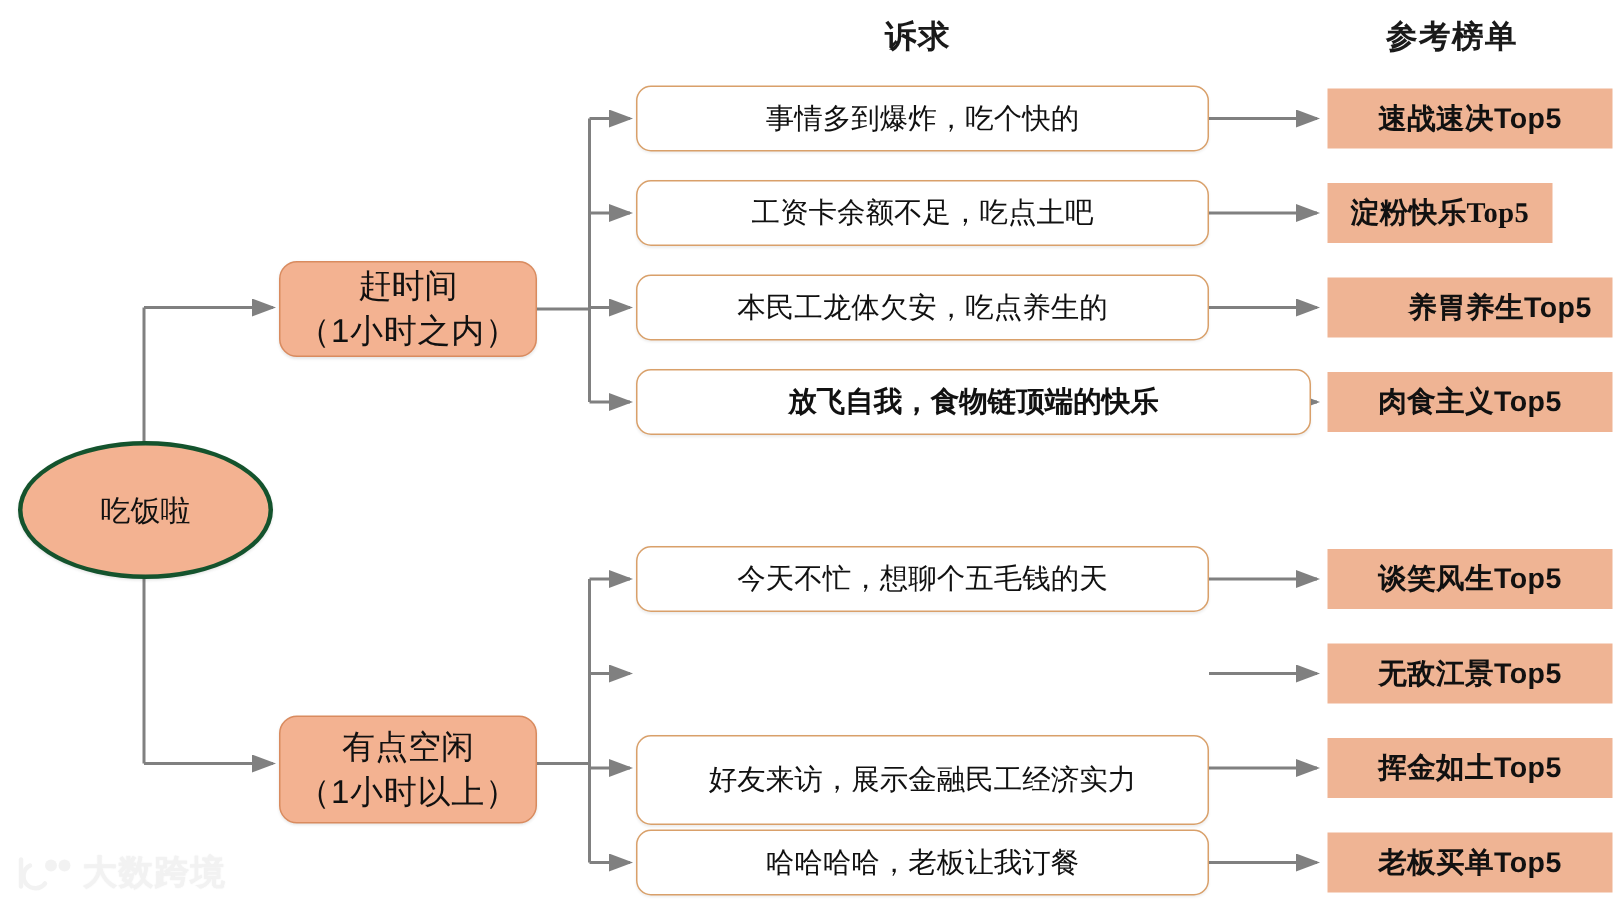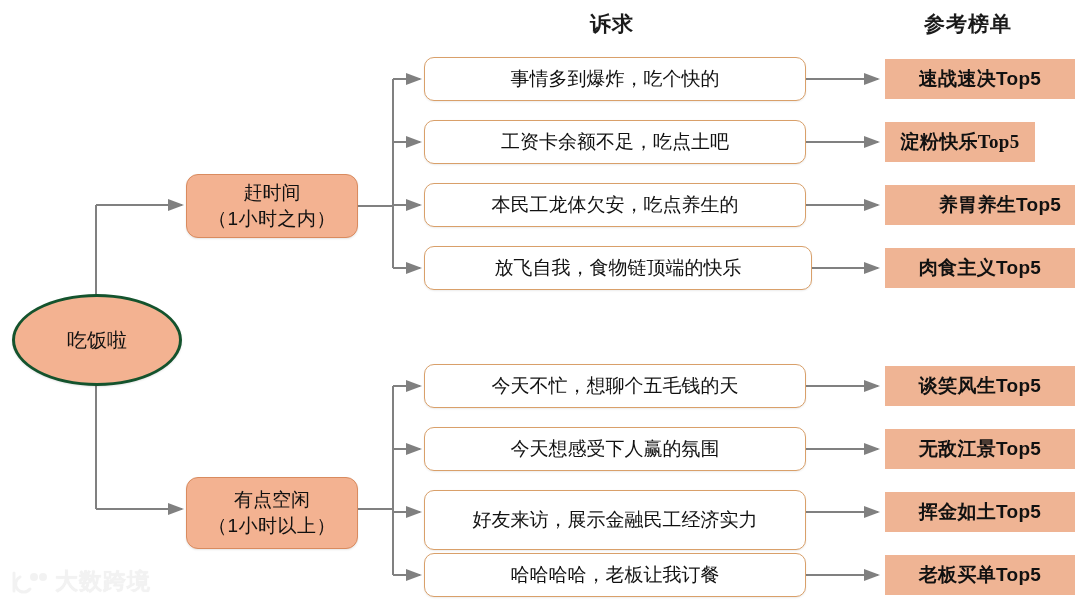--- a/index.html
+++ b/index.html
@@ -56,21 +56,21 @@
   .stage-node {
     position: absolute;
     display: flex;
     flex-direction: column;
     align-items: center;
     justify-content: center;
     background: #F3B291;
     border: 1px solid #D98B5F;
     border-radius: 12px;
     box-sizing: border-box;
-    font-size: 19px;
+    font-size: 22px;
     color: #111111;
     line-height: 1.35;
     box-shadow: 0 1px 2px rgba(0,0,0,0.10);
   }
   .stage-node .line2 {
     letter-spacing: 0.5px;
   }
   
   .need-box {
     position: absolute;
@@ -183,42 +183,39 @@
 
   <div class="need-box" style="left:424px; top:57px; width:382px; height:44px;">
     <span>事情多到爆炸，吃个快的</span>
   </div>
   <div class="need-box" style="left:424px; top:120px; width:382px; height:44px;">
     <span>工资卡余额不足，吃点土吧</span>
   </div>
   <div class="need-box" style="left:424px; top:183px; width:382px; height:44px;">
     <span>本民工龙体欠安，吃点养生的</span>
   </div>
-  <div class="need-box" style="left:424px; top:246px; width:388px; height:44px;">
+  <div class="need-box" style="left:424px; top:246px; width:450px; height:44px;font-weight:bold;">
     <span>放飞自我，食物链顶端的快乐</span>
   </div>
 
   <div class="rank-badge" style="left:885px; top:59px; width:190px; height:40px;">
     <span>速战速决Top5</span>
   </div>
   <div class="rank-badge" style="left:885px; top:122px; width:150px; height:40px;font-family:Liberation Serif, serif;">
     <span>淀粉快乐Top5</span>
   </div>
   <div class="rank-badge" style="left:885px; top:185px; width:190px; height:40px;padding-left:40px;">
     <span>养胃养生Top5</span>
   </div>
   <div class="rank-badge" style="left:885px; top:248px; width:190px; height:40px;">
     <span>肉食主义Top5</span>
   </div>
 
   <div class="need-box" style="left:424px; top:364px; width:382px; height:44px;">
     <span>今天不忙，想聊个五毛钱的天</span>
-  </div>
-  <div class="need-box" style="left:424px; top:427px; width:382px; height:44px;">
-    <span>今天想感受下人赢的氛围</span>
   </div>
   <div class="need-box" style="left:424px; top:490px; width:382px; height:60px;">
     <span>好友来访，展示金融民工经济实力</span>
   </div>
   <div class="need-box" style="left:424px; top:553px; width:382px; height:44px;">
     <span>哈哈哈哈，老板让我订餐</span>
   </div>
 
   <div class="rank-badge" style="left:885px; top:366px; width:190px; height:40px;">
     <span>谈笑风生Top5</span>

